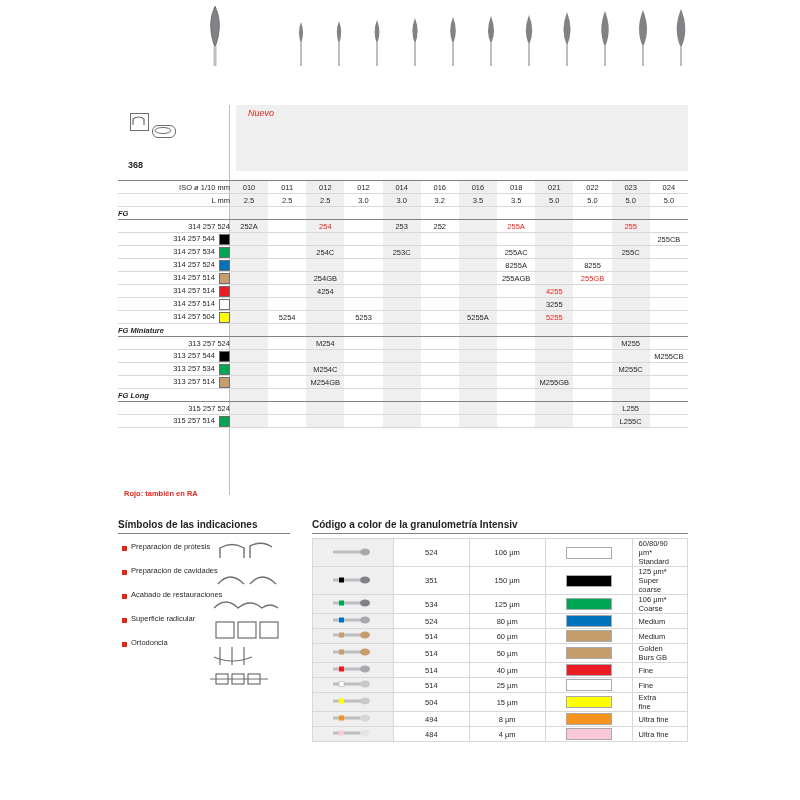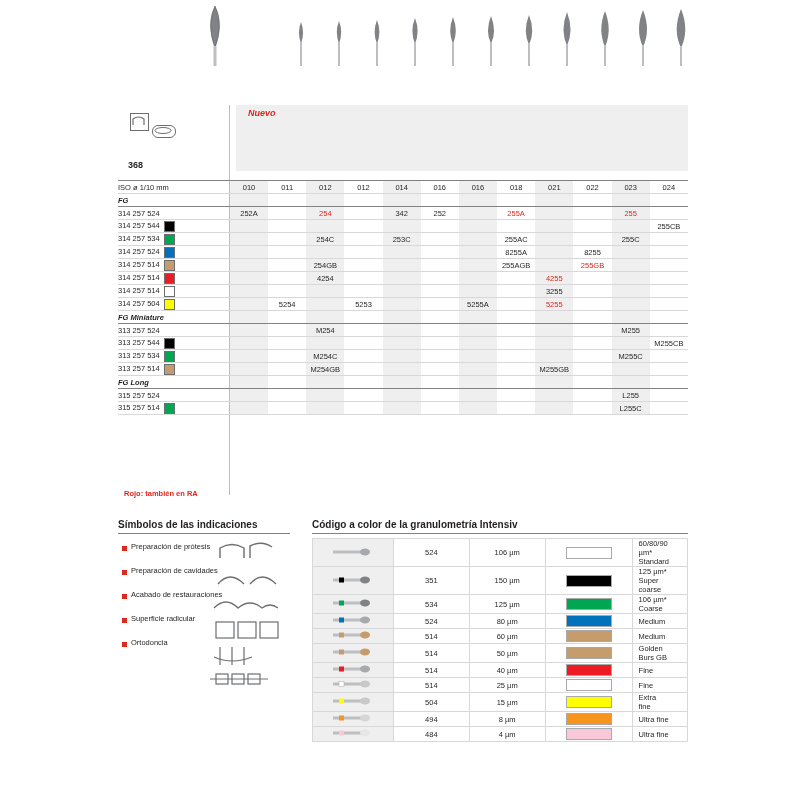--- a/index.html
+++ b/index.html
@@ -6,34 +6,34 @@
   body{
     width:800px;height:800px;background:#ffffff;
     font-family:"Liberation Sans", sans-serif;
     font-size:8px;color:#231f20;overflow:hidden;
   }
   .page{position:relative;width:800px;height:800px;}
 
   
   .strip{position:absolute;left:118px;top:105px;width:570px;height:72px;}
   .strip .grey{position:absolute;left:118px;top:0;width:452px;height:66px;background:#efefef;}
-  .nuevo{position:absolute;left:248px;top:108px;font-size:9px;font-weight:bold;color:#e1261c;font-style:italic;}
+  .nuevo{position:absolute;left:248px;top:108px;font-size:9px;font-weight:normal;color:#e1261c;font-style:italic;}
 
   .icon-box{position:absolute;border:1px solid #6d6e71;background:#fff;}
   .icbox1{left:130px;top:113px;width:17px;height:16px;}
   .icbox2{left:152px;top:125px;width:22px;height:11px;border-radius:6px;}
 
   .code368{position:absolute;left:128px;top:160px;font-size:9px;font-weight:bold;color:#231f20;}
   .burwrap{position:absolute;width:26px;height:66px;top:0;}
 
   
   .tbl{position:absolute;left:118px;top:180px;width:570px;border-collapse:collapse;}
   .tbl td{height:12px;font-size:7.5px;padding:0;border:0;}
   .tbl tr.line td{border-bottom:1px solid #d8d8d8;}
-  .lbl{width:112px;padding-left:6px;color:#231f20;}
+  .lbl{width:112px;padding-left:6px;color:#231f20;text-align:right;}
   .cell{width:38.2px;text-align:center;}
   .alt{background:#efefef;}
   .red{color:#e1261c;}
   .hdr-it{font-style:italic;font-weight:bold;}
   .sec{font-weight:bold;font-style:italic;padding-left:6px;}
   .thickline td{border-bottom:1px solid #808285;}
   .toprule td{border-top:1px solid #808285;}
 
   .sw{display:inline-block;width:9px;height:9px;border:1px solid #6d6e71;vertical-align:middle;margin-left:4px;}
 
@@ -147,20 +147,35 @@
       <td class="cell">012</td>
       <td class="cell alt">014</td>
       <td class="cell">016</td>
       <td class="cell alt">016</td>
       <td class="cell">018</td>
       <td class="cell alt">021</td>
       <td class="cell">022</td>
       <td class="cell alt">023</td>
       <td class="cell">024</td>
     </tr>
+    <tr class="line">
+      <td class="lbl">L mm</td>
+      <td class="cell alt">2.5</td>
+      <td class="cell">2.5</td>
+      <td class="cell alt">2.5</td>
+      <td class="cell">3.0</td>
+      <td class="cell alt">3.0</td>
+      <td class="cell">3.2</td>
+      <td class="cell alt">3.5</td>
+      <td class="cell">3.5</td>
+      <td class="cell alt">5.0</td>
+      <td class="cell">5.0</td>
+      <td class="cell alt">5.0</td>
+      <td class="cell">5.0</td>
+    </tr>
     <tr class="thickline">
       <td class="sec hdr-it">FG</td>
       <td class="alt"></td>
       <td></td>
           <td class="alt"></td>
           <td></td>
       <td class="alt"></td>
           <td></td>
           <td class="alt"></td>
       <td></td>
@@ -169,21 +184,21 @@
       <td class="alt"></td>
           <td></td>
     </tr>
 
     <tr class="line">
       <td class="lbl"><span>314 257 524</span></td>
       <td class="cell alt">252A</td>
       <td class="cell"></td>
       <td class="cell alt red">254</td>
       <td class="cell"></td>
-      <td class="cell alt">342</td>
+      <td class="cell alt">253</td>
       <td class="cell">252</td>
       <td class="cell alt"></td>
       <td class="cell red">255A</td>
       <td class="cell alt"></td>
       <td class="cell"></td>
       <td class="cell alt red">255</td>
       <td class="cell"></td>
     </tr>
     <tr class="line">
       <td class="lbl"><span>314 257 544</span><span class="sw" style="background:#000000"></span></td>

